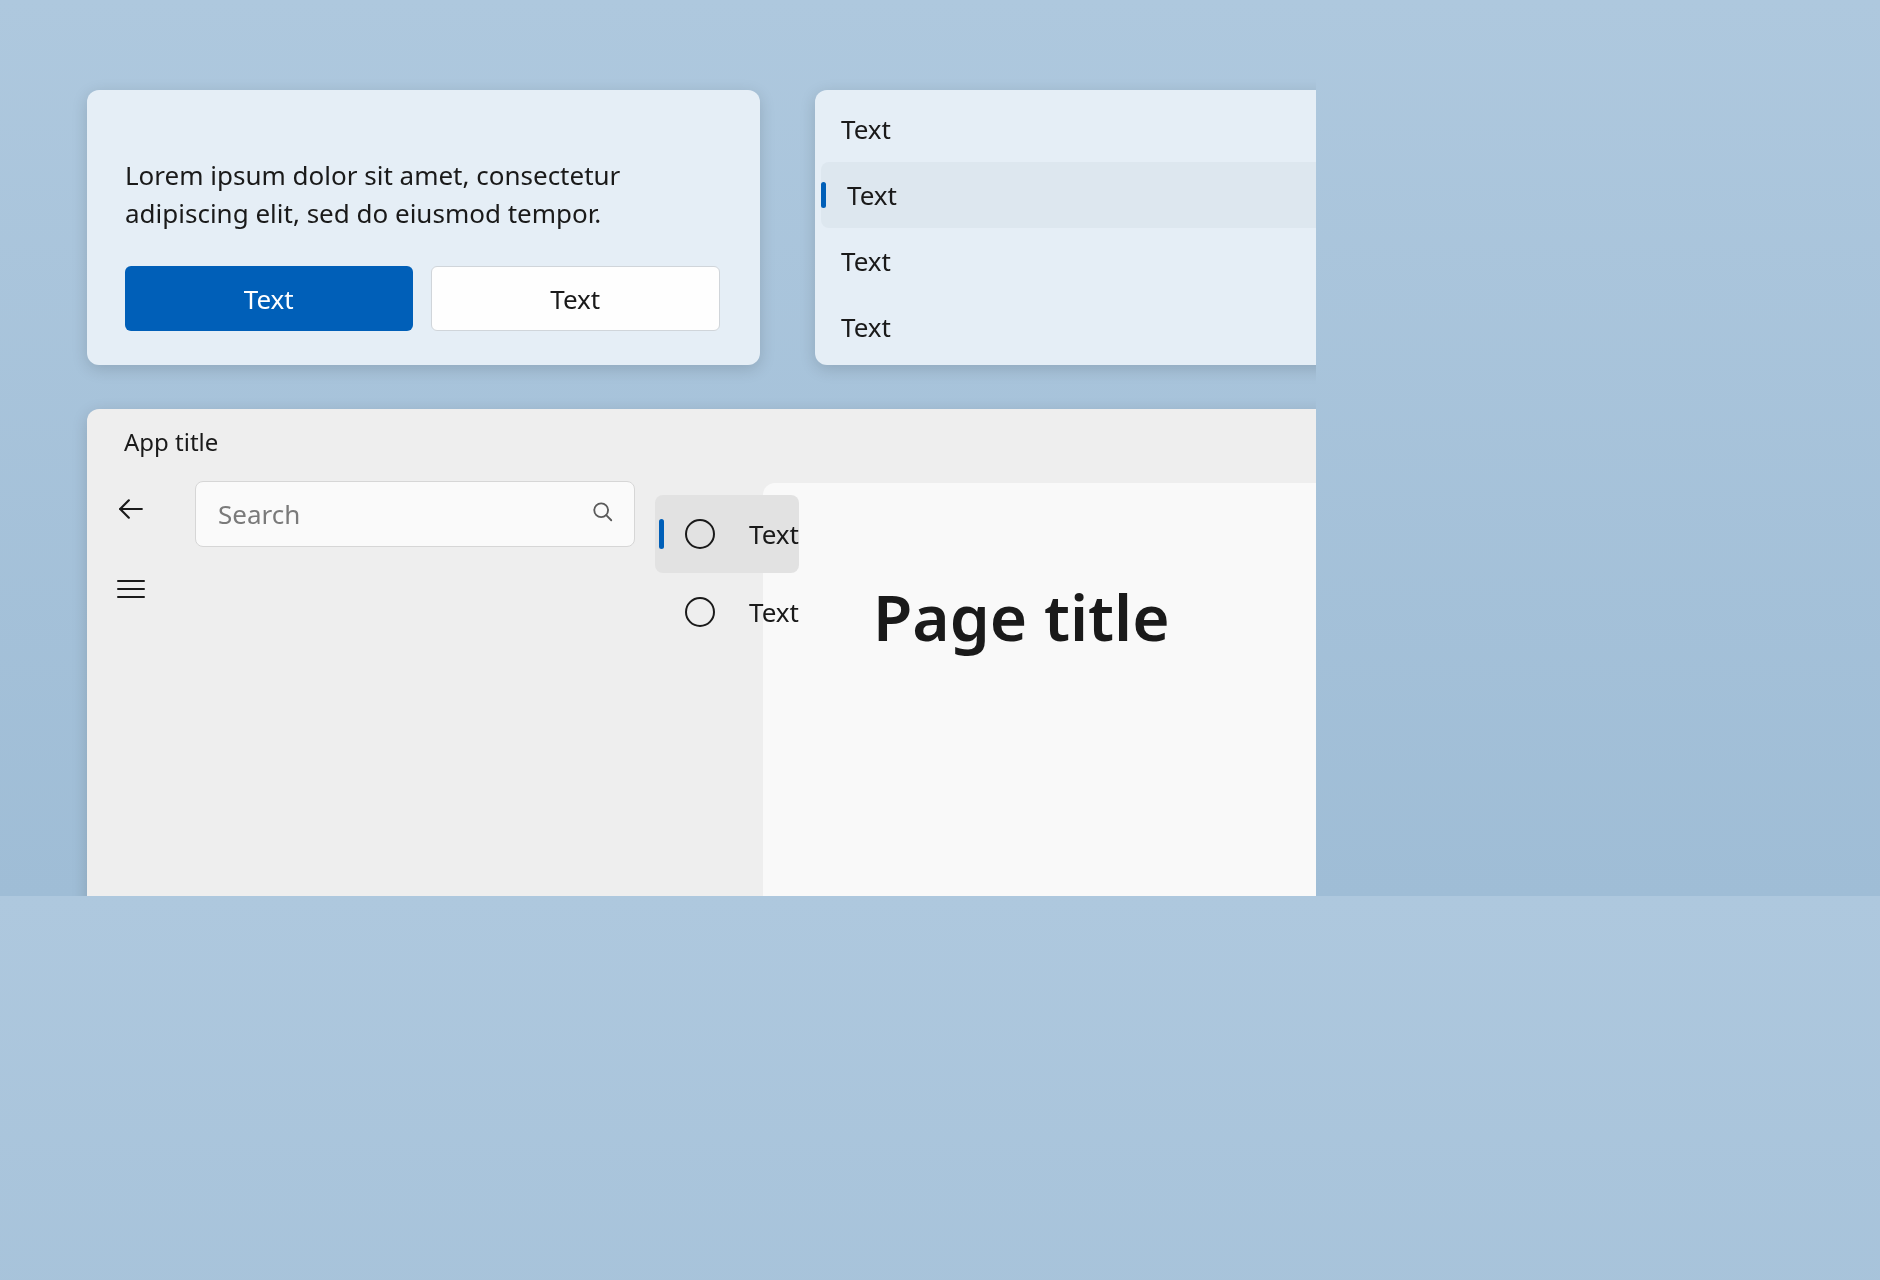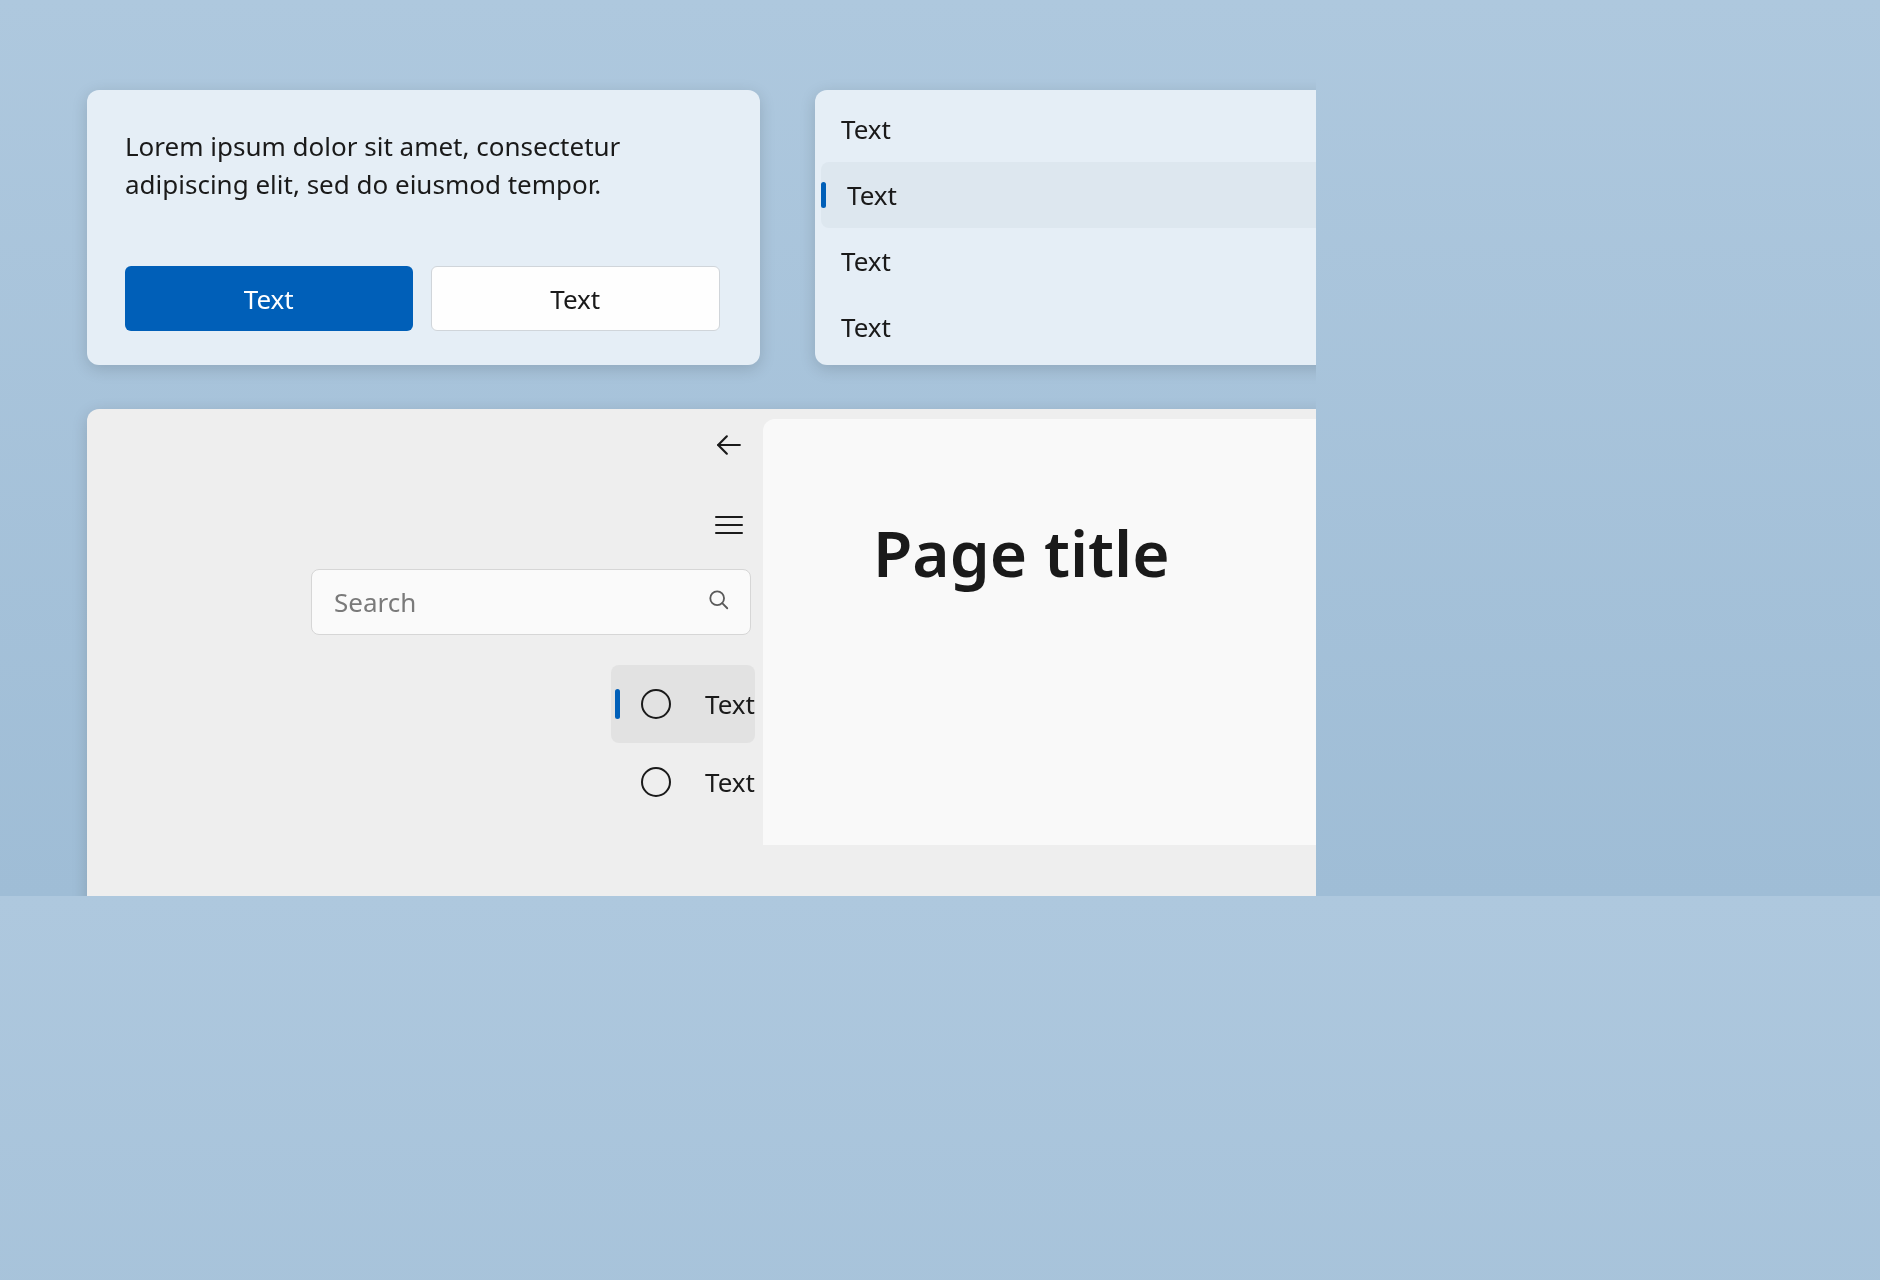--- a/index.html
+++ b/index.html
@@ -25,20 +25,21 @@
       padding: 38px 40px 34px 38px;
       display: flex;
       flex-direction: column;
       justify-content: space-between;
     }
     .dialog-text {
       font-size: 26px;
       color: #1a1a1a;
       line-height: 1.45;
       font-weight: 400;
+      margin-top: 29px;
     }
     .dialog-buttons {
       display: flex;
       gap: 18px;
       margin-top: 30px;
     }
     .btn {
       flex: 1;
       height: 65px;
       border-radius: 6px;
@@ -118,22 +119,21 @@
       font-size: 24px;
       color: #1a1a1a;
     }
     .app-body {
       display: flex;
       height: calc(100% - 64px);
     }
     .app-sidebar {
       width: 676px;
       display: flex;
-      flex-direction: column;
-      align-items: flex-end;
+      flex-direction: row;
     }
     .sidebar-top-controls {
       padding: 4px 0 0 0;
     }
     .icon-button {
       width: 68px;
       height: 68px;
       display: flex;
       align-items: center;
       justify-content: center;
@@ -241,20 +241,21 @@
   </div>
   <div class="navlist-item">
     <span>Text</span>
   </div>
   <div class="navlist-item">
     <span>Text</span>
   </div>
 </div>
 
 <div class="app-window">
+  <div class="app-titlebar">App title</div>
   <div class="app-body">
     <div class="app-sidebar">
 
       <div class="sidebar-top-controls">
         <div class="icon-button">
           <span>
             <svg viewBox="0 0 24 24" fill="none" stroke="#1a1a1a" stroke-width="2" stroke-linecap="round" stroke-linejoin="round">
               <line x1="22" y1="12" x2="2" y2="12"></line>
               <polyline points="10 4 2 12 10 20"></polyline>
             </svg>

